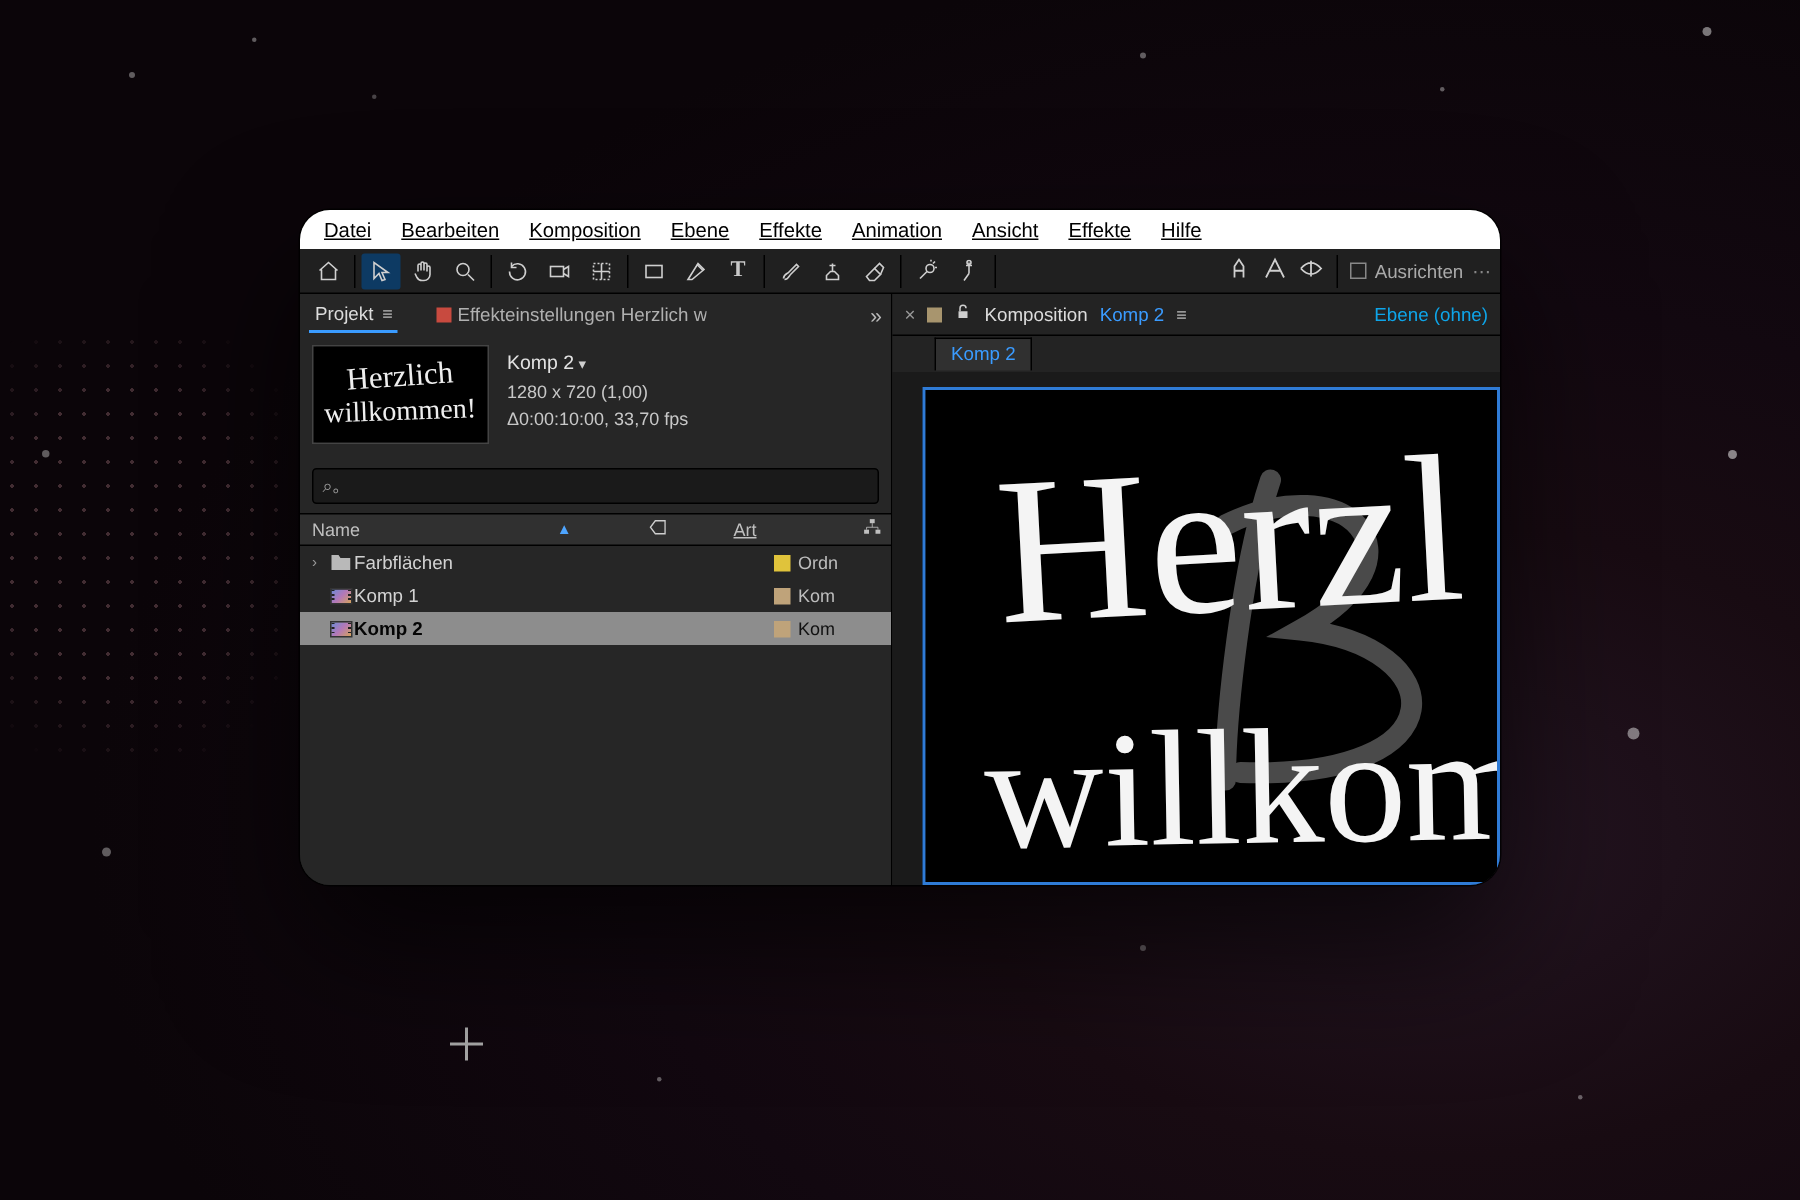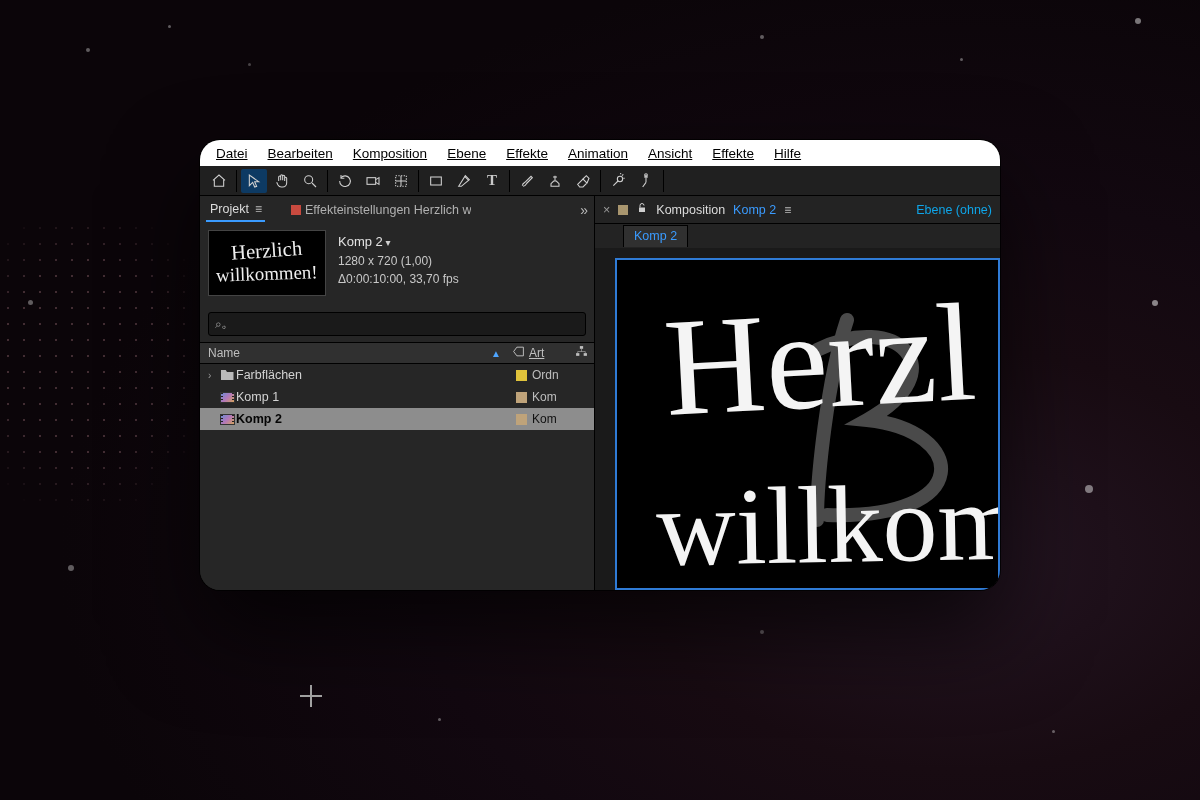--- a/index.html
+++ b/index.html
@@ -82,21 +82,21 @@
   .comp-meta { font-size:12px; color:#c8c8c8; line-height:1.5; padding-top:2px; }
   .comp-meta .title { font-size:13px; color:#e2e2e2; }
   .comp-meta .title::after { content:" ▾"; font-size:10px; color:#cfcfcf; }
 
   
   .search-row { margin:6px 8px 6px; background:#1a1a1a; border:1px solid #000; border-radius:3px; height:24px; display:flex; align-items:center; padding:0 6px; }
   .search-row .mag { color:#9a9a9a; font-size:12px; margin-right:4px; }
   .search-row input { flex:1; background:transparent; border:none; outline:none; color:#ccc; font-size:12px; }
 
   
-  .list-header { height:22px; background:#303030; border-top:1px solid #000; border-bottom:1px solid #000; display:flex; align-items:center; font-size:12px; color:#bfbfbf; padding-left:8px; }
+  .list-header { height:22px; background:#303030; border-top:1px solid #000; border-bottom:1px solid #000; display:flex; align-items:center; font-size:12px; color:#bfbfbf; padding-left:8px;gap:40px; }
   .col-name { flex:1; display:flex; align-items:center; gap:6px; }
   .sort-caret { color:#4ea5ff; font-size:10px; margin-left:auto; margin-right:8px; }
   .col-label { width:18px; text-align:center; }
   .col-type { width:46px; padding-left:2px;text-decoration:underline; }
 
   .list-body { flex:1; overflow:hidden; }
   .row { height:22px; display:flex; align-items:center; font-size:12.5px; color:#d2d2d2; padding-left:8px; }
   .row.selected { background:#8d8d8d; color:#050505; }
   .row .caret { width:10px; color:#999; font-size:10px; }
   .row .icon { width:18px; display:flex; align-items:center; justify-content:center; }
@@ -256,20 +256,43 @@
         </svg>
     </div>
     <div class="tool-btn">
       <svg class="icon" viewBox="0 0 24 24">
           <path d="M12 3 L12 14 M12 14 L7 21 M9 6 H15"></path>
           <circle cx="12" cy="3" r="2" fill="#cfcfcf"></circle>
         </svg>
     </div>
     <div class="tool-sep"></div>
 
+    <div class="toolbar-right">
+      <span class="disabled-icon">
+        <svg class="icon" viewBox="0 0 24 24" style="width:18px;height:18px">
+            <path stroke="#4a4a4a" d="M8 20 V10 L12 4 L16 10 V20 M8 14 H16"></path>
+          </svg>
+      </span>
+      <span class="disabled-icon">
+        <svg class="icon" viewBox="0 0 24 24" style="width:18px;height:18px">
+            <path stroke="#4a4a4a" d="M4 20 L12 4 L20 20 M7 14 H17"></path>
+          </svg>
+      </span>
+      <span class="disabled-icon">
+        <svg class="icon" viewBox="0 0 24 24" style="width:18px;height:18px">
+            <path stroke="#4a4a4a" d="M3 12 Q12 2 21 12 Q12 22 3 12 M12 5 V19"></path>
+          </svg>
+      </span>
+      <div class="tool-sep"></div>
+      <label class="check-align">
+        <span class="box"></span>
+        <span>Ausrichten</span>
+      </label>
+      <span style="color:#888">⋯</span>
+    </div>
   </div>
 
   <div class="panes">
 
     <div class="left-pane">
       <div class="panel-tabs">
         <div class="tab active">
           <span>Projekt</span>
           <span class="burger">≡</span>
         </div>

